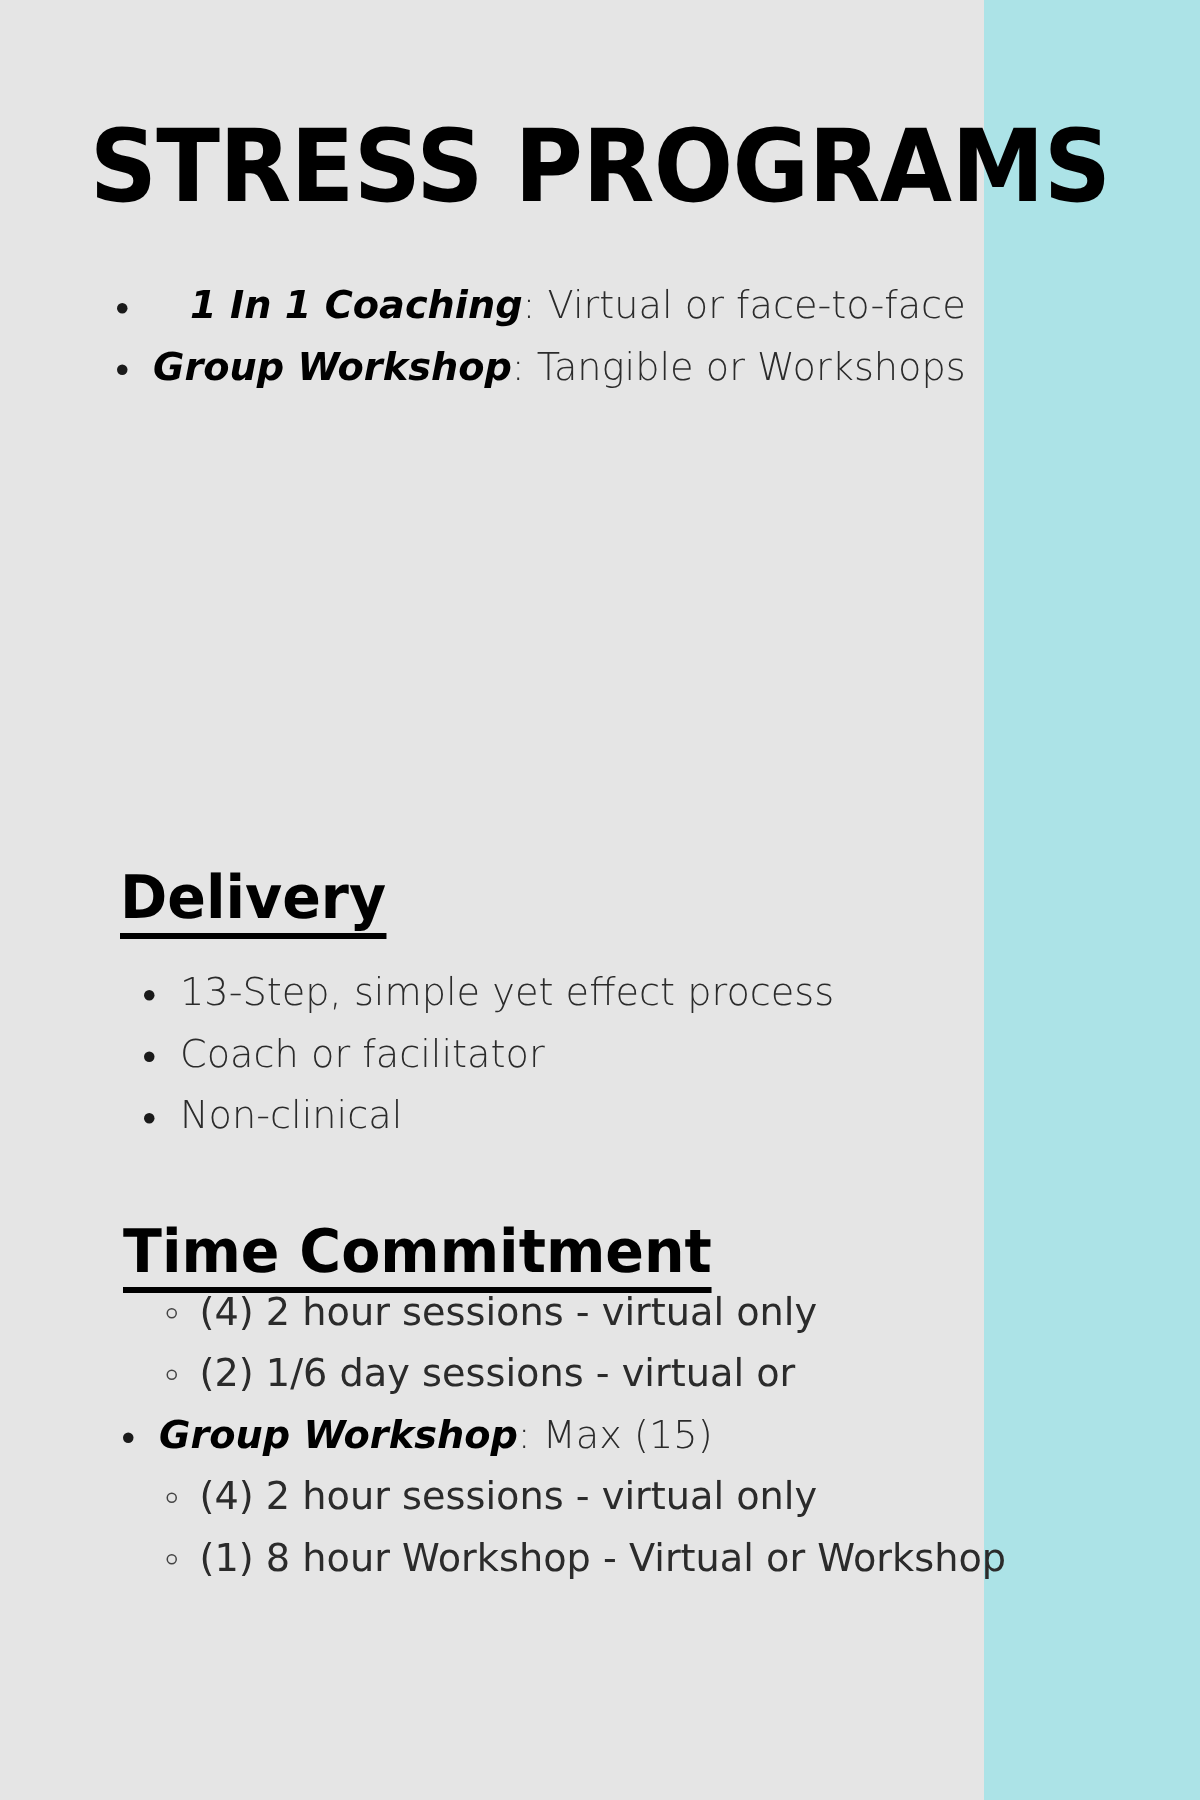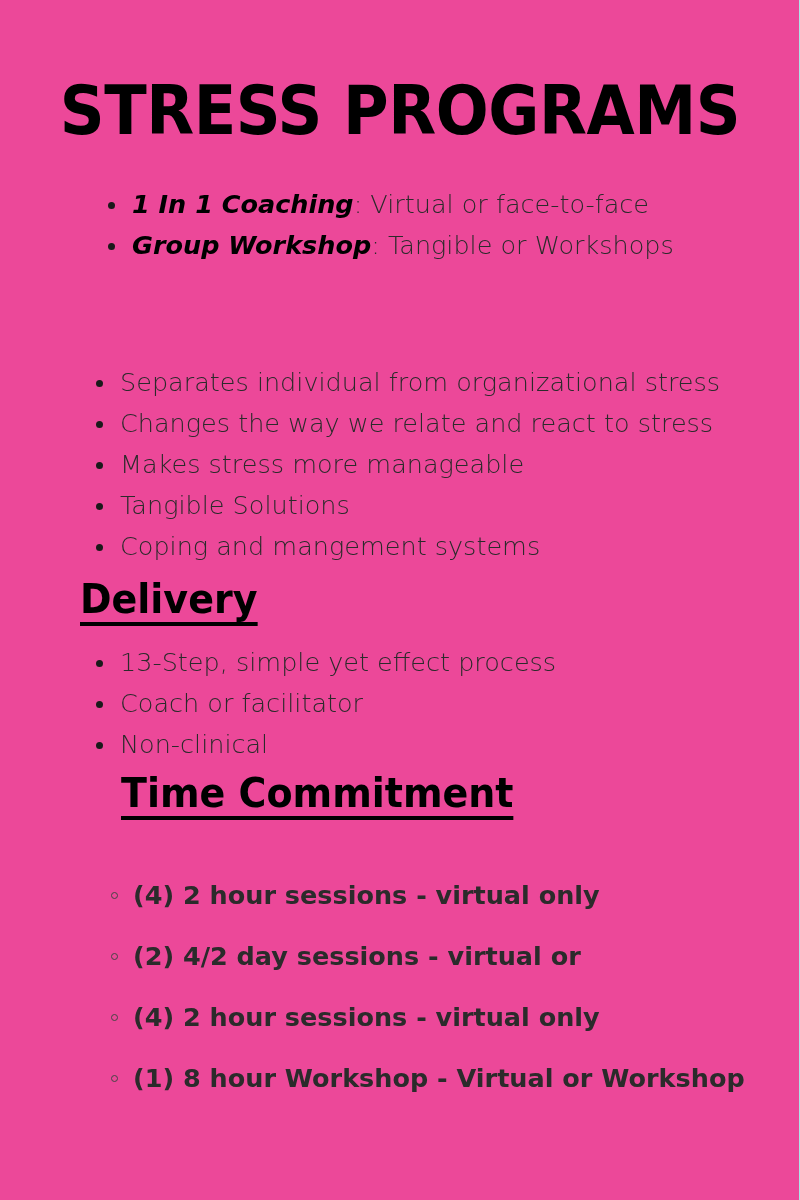--- a/index.html
+++ b/index.html
@@ -8,23 +8,23 @@
   }
   body {
     width: 800px;
     height: 1200px;
     background: #ace3e7;
     font-family: "Liberation Sans", sans-serif;
     overflow: hidden;
   }
   .poster {
     position: relative;
-    width: 799px;
+    width: 656px;
     height: 1200px;
-    background: #ec4899;
+    background: #e5e5e5;
     box-sizing: border-box;
   }
 
   
   .poster-title {
     position: absolute;
     left: 0;
     top: 78px;
     width: 800px;
     text-align: center;
@@ -85,95 +85,88 @@
     list-style: none;
     margin: 0;
     padding: 0;
   }
   ul.lvl2 > li {
     position: relative;
     padding-left: 27px;
     margin-left: 28px;
     color: #2b2b2b;
     font-family: "DejaVu Sans", sans-serif;
-    font-weight: 700;
+    font-weight: 400;
     font-size: 25.5px;
     line-height: 41px;
     white-space: nowrap;
-    margin-top: 20px;
   }
   ul.lvl2 > li::before {
     content: "";
     position: absolute;
     left: 5px;
     top: 17px;
     width: 7px;
     height: 7px;
     border-radius: 50%;
     border: 1.5px solid #444;
     background: transparent;
     box-sizing: border-box;
   }
   .lead {
     font-weight: bold;
     font-style: italic;
     color: #000000;
   }
 
   
-  .block-intro  { position: absolute; left: 104px;  top: 184px; }
+  .block-intro  { position: absolute; left: 74px;  top: 184px; text-align: right; }
   .block-result-h { position: absolute; left: 80px; top: 295px; }
   .block-result { position: absolute; left: 92px;  top: 362px; }
   .block-delivery-h { position: absolute; left: 80px; top: 578px; }
   .block-delivery { position: absolute; left: 92px;  top: 642px; }
-  .block-time-h { position: absolute; left: 82px; top: 772px; margin-left: 39px; }
+  .block-time-h { position: absolute; left: 82px; top: 814px; }
   .block-time   { position: absolute; left: 78px;  top: 855px; }
 </style>
 </head>
 <body>
 
 <div class="poster">
 
   <div class="poster-title">STRESS PROGRAMS</div>
 
   <div class="block-intro">
     <ul class="lvl1">
       <li><span class="lead">1 In 1 Coaching</span><span>: Virtual or face-to-face</span></li>
       <li><span class="lead">Group Workshop</span><span>: Tangible or Workshops</span></li>
     </ul>
   </div>
 
-  <div class="block-result">
-    <ul class="lvl1">
-      <li>Separates individual from organizational stress</li>
-      <li>Changes the way we relate and react to stress</li>
-      <li>Makes stress more manageable</li>
-      <li>Tangible Solutions</li>
-      <li>Coping and mangement systems</li>
-    </ul>
-  </div>
 
   <div class="block-delivery-h heading-row">
     <span class="section-heading">Delivery</span>
   </div>
   <div class="block-delivery">
     <ul class="lvl1">
       <li>13-Step, simple yet effect process</li>
       <li>Coach or facilitator</li>
       <li>Non-clinical</li>
     </ul>
   </div>
 
   <div class="block-time-h heading-row">
     <span class="section-heading">Time Commitment</span>
   </div>
   <div class="block-time">
     <ul class="lvl2">
       <li>(4) 2 hour sessions - virtual only</li>
-      <li>(2) 4/2 day sessions - virtual or</li>
+      <li>(2) 1/6 day sessions - virtual or</li>
+    </ul>
+    <ul class="lvl1">
+      <li><span class="lead">Group Workshop</span><span>: Max (15)</span></li>
     </ul>
     <ul class="lvl2">
       <li>(4) 2 hour sessions - virtual only</li>
       <li>(1) 8 hour Workshop - Virtual or Workshop</li>
     </ul>
   </div>
 
 </div>
 
 </body></html>

